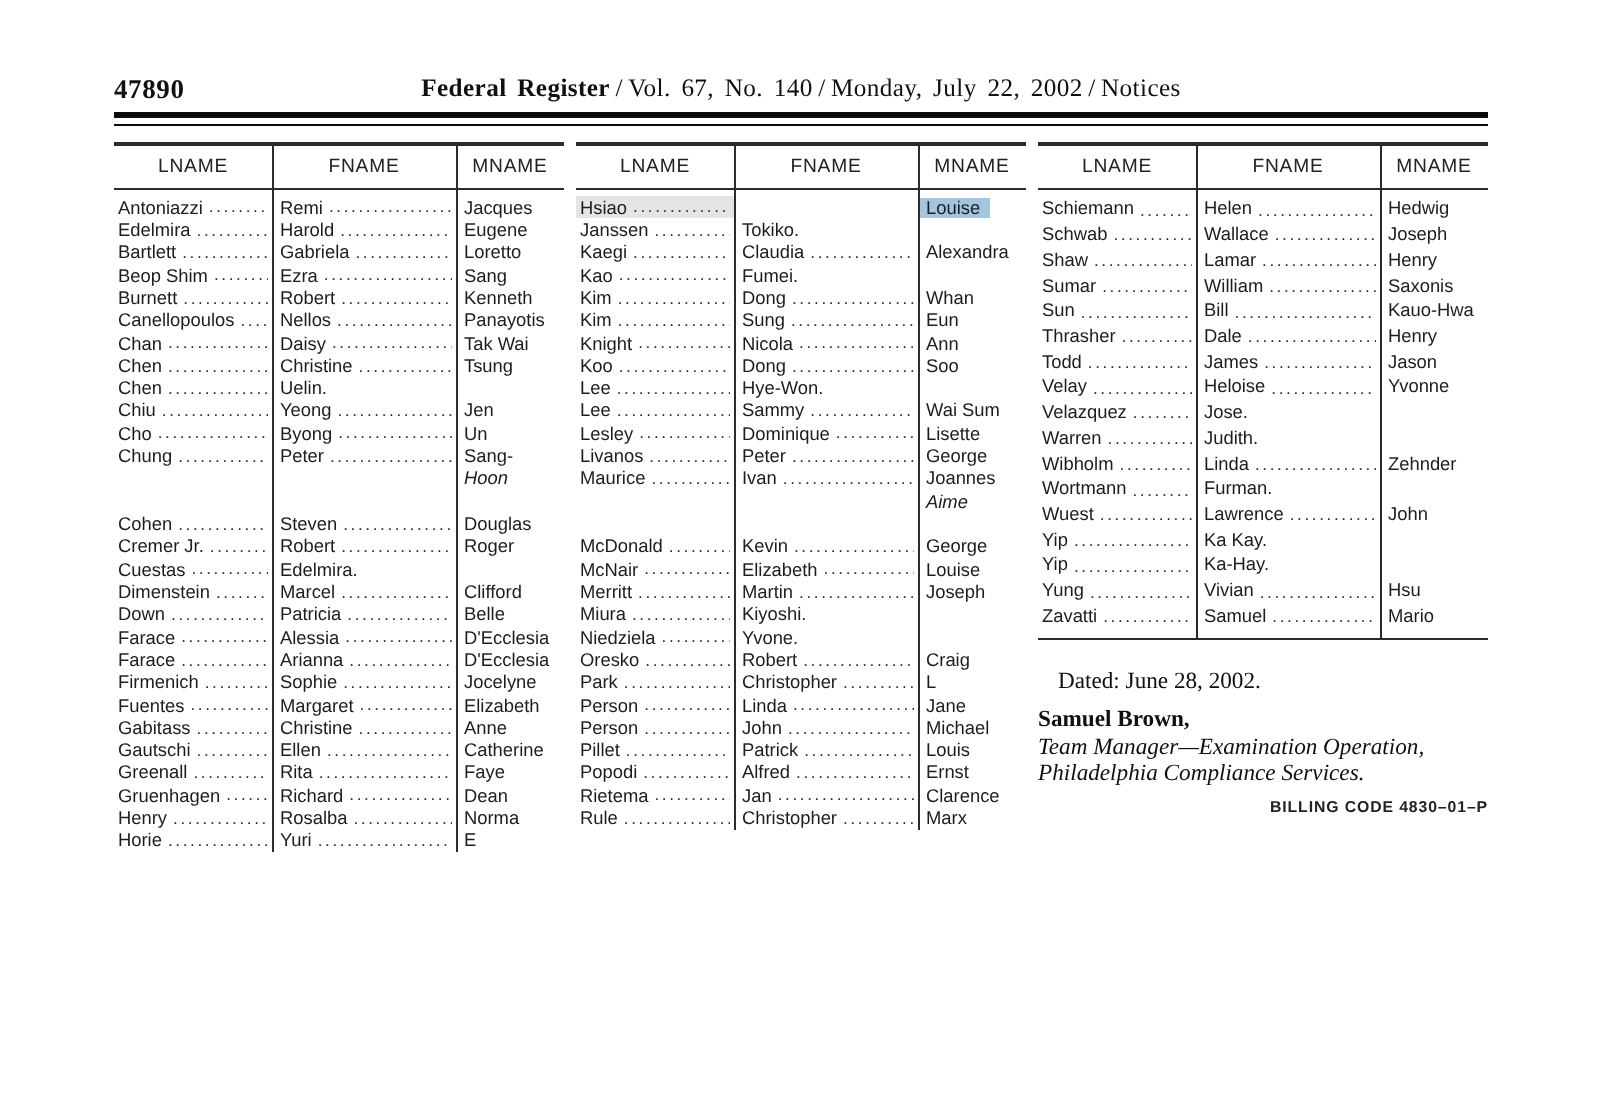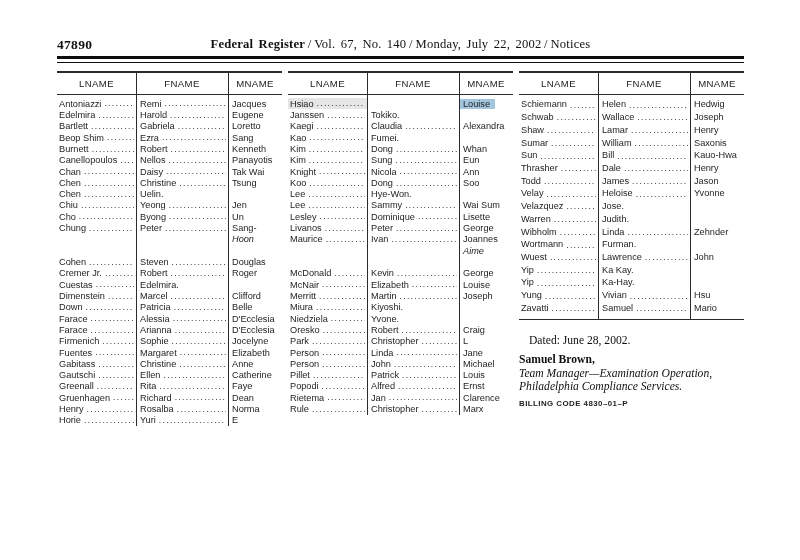--- a/index.html
+++ b/index.html
@@ -38,21 +38,21 @@
         align-self:flex-end;padding-bottom:1px;color:#2d2d2d;}
   .tr.hl .td-m{padding-left:0;}
   .tr.hl .mtext{padding:0 5px 0 4px;}
   
   .footer{margin-top:14px;font-family:"Liberation Serif",serif;font-size:11.6px;color:#101010;}
   .dated{text-indent:10px;margin:0 0 6px 0;}
   .sig{font-weight:bold;margin:0 0 2px 0;}
   .role{font-style:italic;line-height:12.6px;margin:0;}
   .frdoc{margin:6px 0 0 0;}
   .billing{margin:6px 0 0 0;font-family:"Liberation Sans",sans-serif;font-weight:bold;
-           font-size:7.9px;letter-spacing:.45px;color:#222;}
+           font-size:7.9px;letter-spacing:.45px;color:#222;text-align:right;}
 </style>
 </head>
 <body>
 
 <div class="page">
 
   <div class="running-head">
     <span class="pagenum">47890</span>
     <div class="head-title"><b>Federal Register</b><span> / Vol. 67, No. 140 / Monday, July 22, 2002 / Notices</span></div>
   </div>

